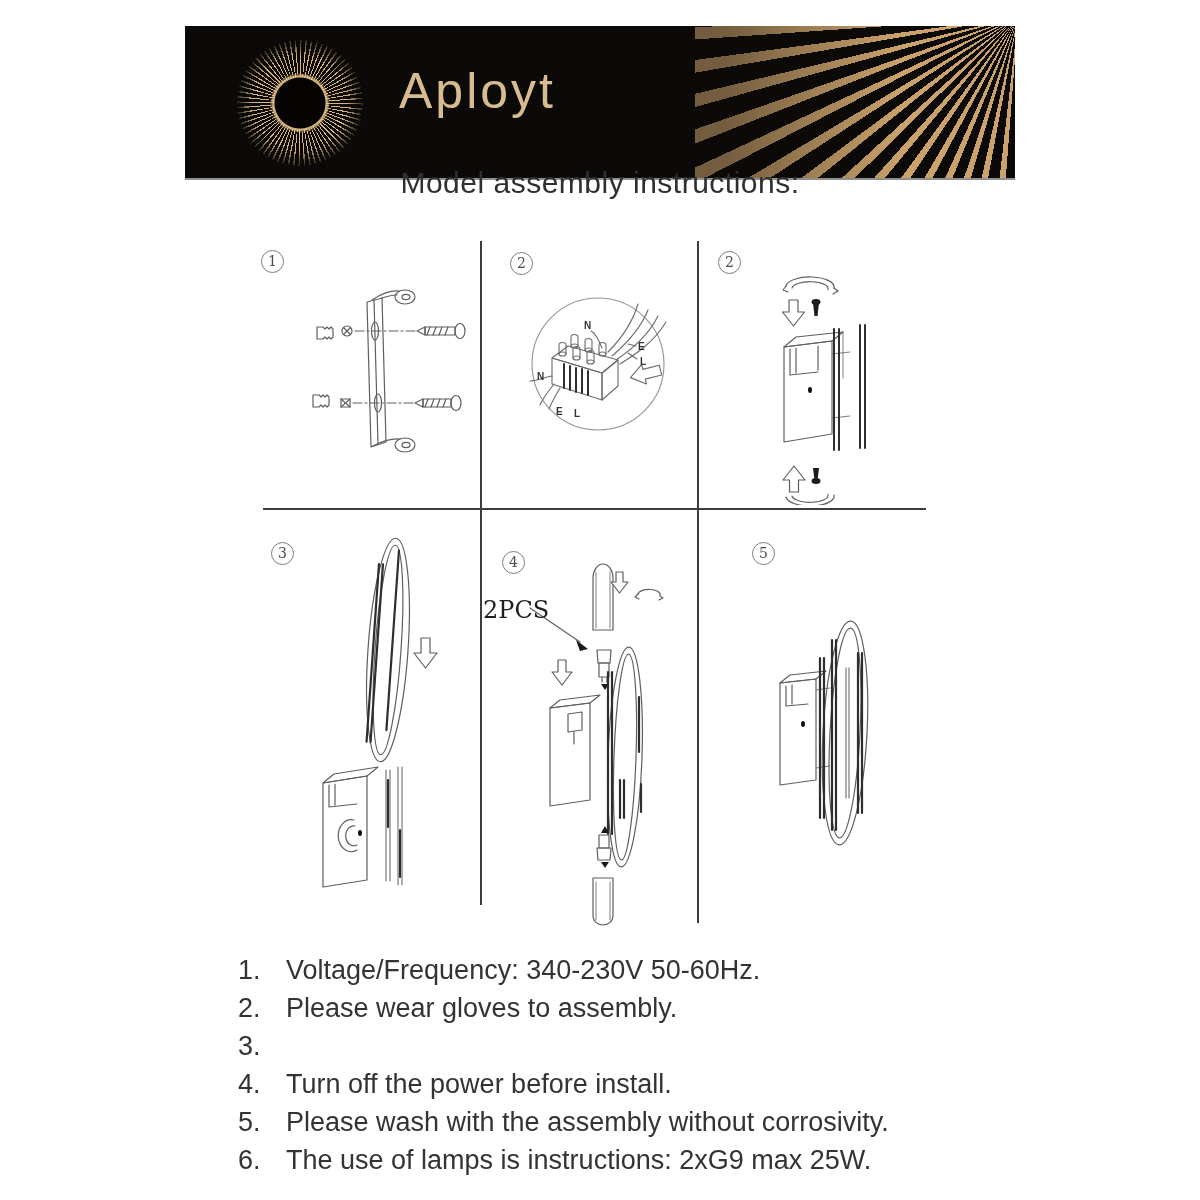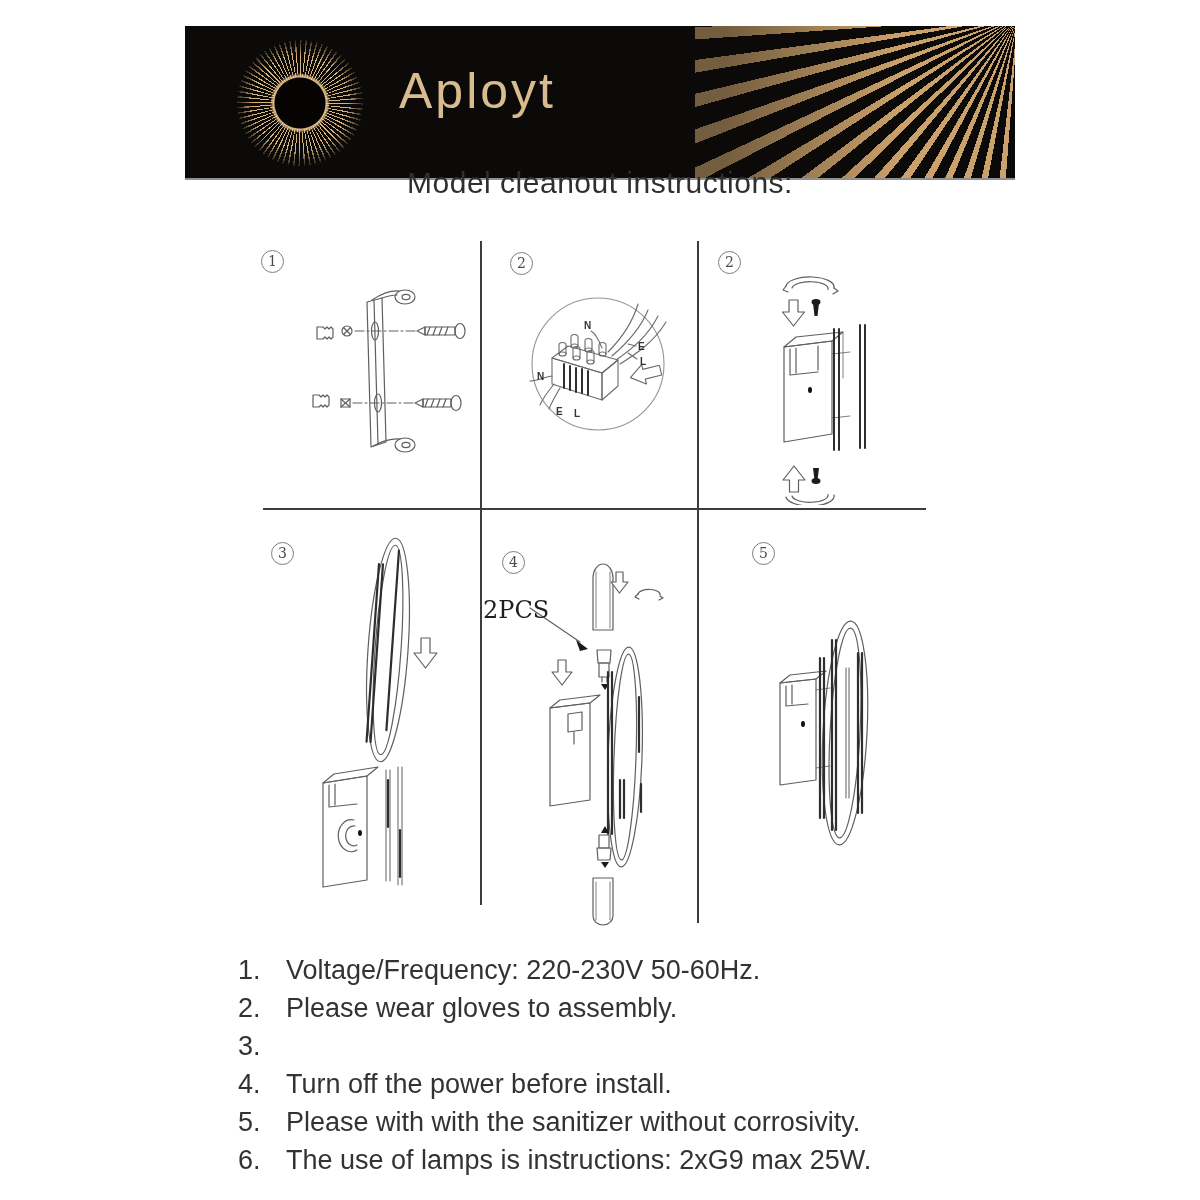--- a/index.html
+++ b/index.html
@@ -51,21 +51,21 @@
 
 <div class="page">
 
   <div class="banner">
     <div class="sunburst"></div>
     <div class="brand">Aployt</div>
     <div class="rays"></div>
   </div>
 
   <div class="title">
-    <div>Model cleanout instructions:</div>
+    <div>Model assembly instructions:</div>
   </div>
 
   <div class="vline" style="left:480px;top:241px;height:664px;"></div>
   <div class="vline" style="left:697px;top:241px;height:682px;"></div>
   <div class="hline" style="left:263px;top:508px;width:663px;"></div>
 
   <span class="badge" style="left:261px;top:250px;">1</span>
   <span class="badge" style="left:510px;top:252px;">2</span>
   <span class="badge" style="left:718px;top:251px;">2</span>
   <span class="badge" style="left:271px;top:542px;">3</span>
@@ -327,36 +327,36 @@
       <g stroke-width="1">
         <line x1="146" y1="140" x2="146" y2="270"></line>
         <line x1="149" y1="140" x2="149" y2="270"></line>
       </g>
     </g>
   </svg>
 
   <div class="instructions">
     <div class="row">
       <span class="num">1.</span>
-      <span class="txt">Voltage/Frequency: 220-230V 50-60Hz.</span>
+      <span class="txt">Voltage/Frequency: 340-230V 50-60Hz.</span>
     </div>
     <div class="row">
       <span class="num">2.</span>
       <span class="txt">Please wear gloves to assembly.</span>
     </div>
     <div class="row">
       <span class="num">3.</span>
     </div>
     <div class="row">
       <span class="num">4.</span>
       <span class="txt">Turn off the power before install.</span>
     </div>
     <div class="row">
       <span class="num">5.</span>
-      <span class="txt">Please with with the sanitizer without corrosivity.</span>
+      <span class="txt">Please wash with the assembly without corrosivity.</span>
     </div>
     <div class="row">
       <span class="num">6.</span>
       <span class="txt">The use of lamps is instructions: 2xG9 max 25W.</span>
     </div>
   </div>
 
 </div>
 
 </body></html>

